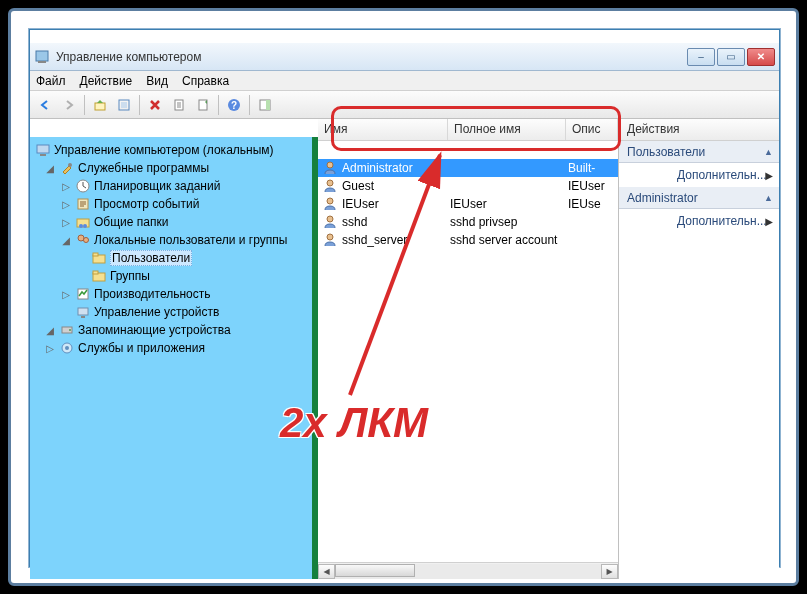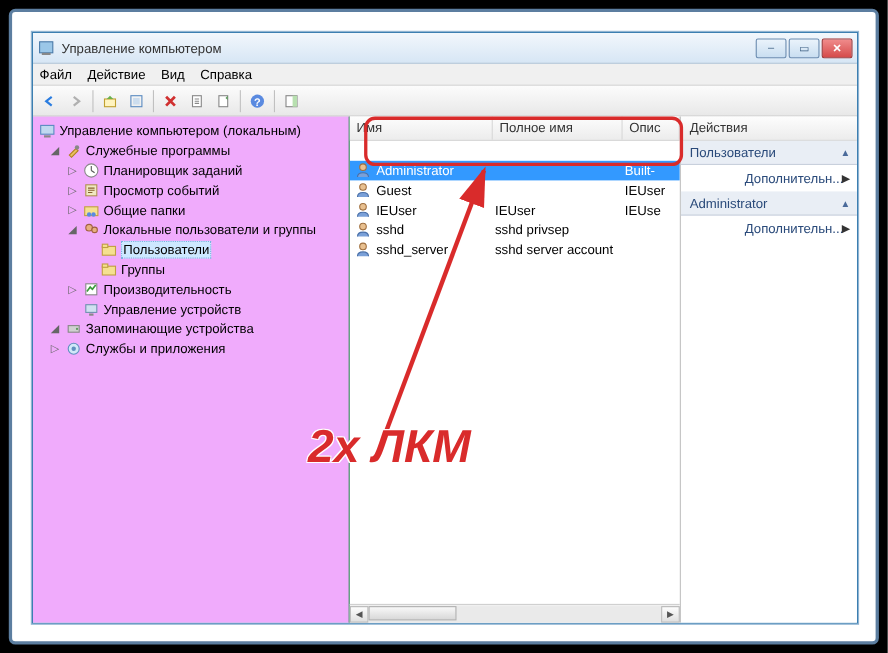--- a/index.html
+++ b/index.html
@@ -1,31 +1,31 @@
 <!DOCTYPE html>
 <html><head>
 <meta charset="utf-8">
 <style>
 * { box-sizing: border-box; margin: 0; padding: 0; }
 body { font-family: "Segoe UI", Tahoma, sans-serif; font-size: 12px; background: #000; width: 807px; height: 594px; position: relative; }
 .outer { position: absolute; left: 8px; top: 8px; width: 791px; height: 578px; background: #fff; border: 3px solid #5c7ea0; border-radius: 6px; padding: 18px; }
 .window { width: 751px; height: 538px; background: #fff; border: 1px solid #3c7fb1; box-shadow: 0 0 0 1px #8fb3d1; position: relative; }
-.titlebar { height: 28px; background: linear-gradient(to bottom, #f2f7fc, #d7e6f5); border-bottom: 1px solid #a0b8d0; display: flex; align-items: center; padding: 0 4px; }
+.titlebar { height: 28px; background: linear-gradient(to bottom, #f2f7fc, #d7e6f5); border-bottom: 1px solid #a0b8d0; display: flex; align-items: center; padding: 0 4px; margin-top: 13px; }
 .titlebar-icon { width: 16px; height: 16px; margin-right: 6px; display: inline-flex; align-items: center; justify-content: center; }
 .titlebar-title { flex: 1; color: #333; font-size: 12px; }
 .winbtns { display: flex; gap: 2px; }
 .winbtn { width: 28px; height: 18px; border: 1px solid #6a8bb0; border-radius: 2px; background: linear-gradient(to bottom, #eaf3fb, #c9def1); display: flex; align-items: center; justify-content: center; font-size: 10px; color: #3a5c80; cursor: default; }
 .winbtn.close { background: linear-gradient(to bottom, #f08b8b, #d54b4b); border-color: #a03030; color: #fff; font-weight: bold; }
 .menubar { height: 20px; background: #f0f0f0; border-bottom: 1px solid #d0d0d0; display: flex; align-items: center; padding: 0 6px; gap: 14px; font-size: 12px; color: #000; }
 .menubar span { cursor: default; }
 .toolbar { height: 28px; background: linear-gradient(to bottom, #fcfcfc, #e8e8e8); border-bottom: 1px solid #c0c0c0; display: flex; align-items: center; padding: 0 4px; gap: 2px; }
 .tbtn { width: 22px; height: 22px; display: flex; align-items: center; justify-content: center; border: 1px solid transparent; cursor: default; }
 .tsep { width: 1px; height: 20px; background: #c0c0c0; margin: 0 2px; }
 .content { display: flex; height: calc(100% - 76px); }
-.treepane { width: 295px; border-right: 1px solid #15803d; overflow: auto; padding: 4px 2px; background: #f0abfc; }
+.treepane { width: 295px; border-right: 6px solid #15803d; overflow: auto; padding: 4px 2px; background: #7dd3fc; margin-top: 18px; }
 .treenode { display: flex; align-items: center; height: 18px; padding: 0 2px; white-space: nowrap; cursor: default; }
 .treenode.selected .label { background: #cde8ff; border: 1px dotted #7ab0e0; padding: 0 1px; }
 .toggle { width: 12px; text-align: center; color: #666; font-size: 10px; cursor: default; }
 .treenode .ticon { width: 16px; height: 16px; margin: 0 3px; display: inline-flex; align-items: center; justify-content: center; }
 .listpane { flex: 1; border-right: 1px solid #c0c0c0; display: flex; flex-direction: column; position: relative; background: #fff; gap: 18px; }
 .listhdr { height: 22px; background: linear-gradient(to bottom, #fdfdfd, #ececec); border-bottom: 1px solid #d0d0d0; display: flex; font-size: 12px; color: #333; }
 .listhdr .col { padding: 3px 6px; border-right: 1px solid #d8d8d8; }
 .listbody { flex: 1; overflow: hidden; position: relative; }
 .listrow { display: flex; align-items: center; height: 18px; font-size: 12px; cursor: default; }
 .listrow.selected { background: #3399ff; color: #fff; }
@@ -37,21 +37,21 @@
 .hscroll .arrow { width: 17px; height: 15px; background: linear-gradient(to bottom,#fdfdfd,#e0e0e0); border: 1px solid #b8b8b8; display: flex; align-items: center; justify-content: center; font-size: 8px; color: #555; }
 .hscroll .track { flex: 1; height: 15px; background: #eaeaea; position: relative; }
 .hscroll .thumb { position: absolute; left: 0; top: 0; width: 80px; height: 13px; background: linear-gradient(to bottom,#f8f8f8,#d8d8d8); border: 1px solid #b0b0b0; }
 .actionpane { width: 160px; background: #fff; display: flex; flex-direction: column; }
 .actionhdr { height: 22px; background: linear-gradient(to bottom,#fdfdfd,#ececec); border-bottom: 1px solid #d0d0d0; padding: 3px 8px; font-size: 12px; color: #333; }
 .actiongroup { background: #e9eef5; border-bottom: 1px solid #c8d0dc; height: 22px; display: flex; align-items: center; padding: 0 8px; font-size: 12px; color: #2a4a7a; position: relative; }
 .actiongroup .collapse { position: absolute; right: 6px; font-size: 9px; color: #4a6a9a; }
 .actionitem { height: 24px; display: flex; align-items: center; padding: 0 18px; font-size: 12px; color: #2a4a7a; cursor: default; position: relative; margin-left: 40px; }
 .actionitem .more { position: absolute; right: 6px; font-size: 10px; color: #333; }
 .redbox { position: absolute; left: 301px; top: 76px; width: 290px; height: 45px; border: 3px solid #d92b2b; border-radius: 10px; pointer-events: none; z-index: 50; }
-.annot-text { position: absolute; left: 250px; top: 352px; font-size: 42px; font-weight: bold; color: #d92b2b; text-shadow: -1px -1px 0 #fff, 1px -1px 0 #fff, -1px 1px 0 #fff, 1px 1px 0 #fff; z-index: 50; pointer-events: none; font-style: italic; }
+.annot-text { position: absolute; left: 250px; top: 369px; font-size: 42px; font-weight: bold; color: #d92b2b; text-shadow: -1px -1px 0 #fff, 1px -1px 0 #fff, -1px 1px 0 #fff, 1px 1px 0 #fff; z-index: 50; pointer-events: none; font-style: italic; }
 svg.arrow-annot { position: absolute; left: 300px; top: 115px; z-index: 49; pointer-events: none; }
 </style>
 </head>
 <body>
 
 <div class="outer">
 <div class="window">
 
   <div class="titlebar">
     <span class="titlebar-icon">

